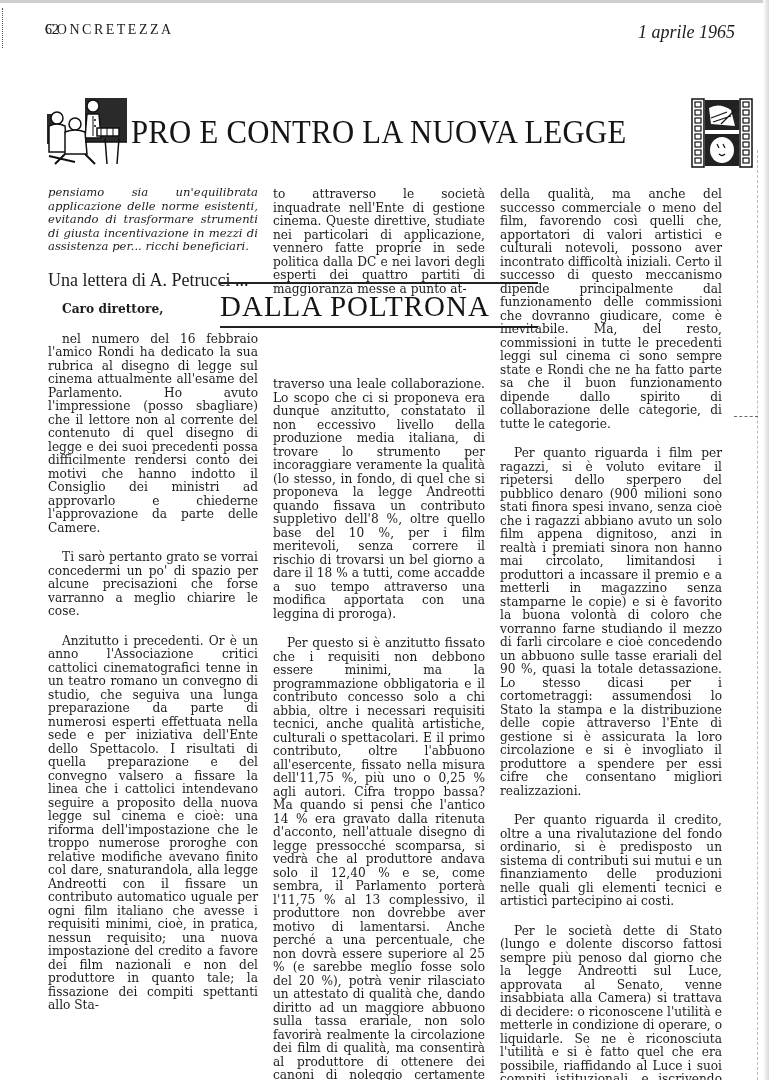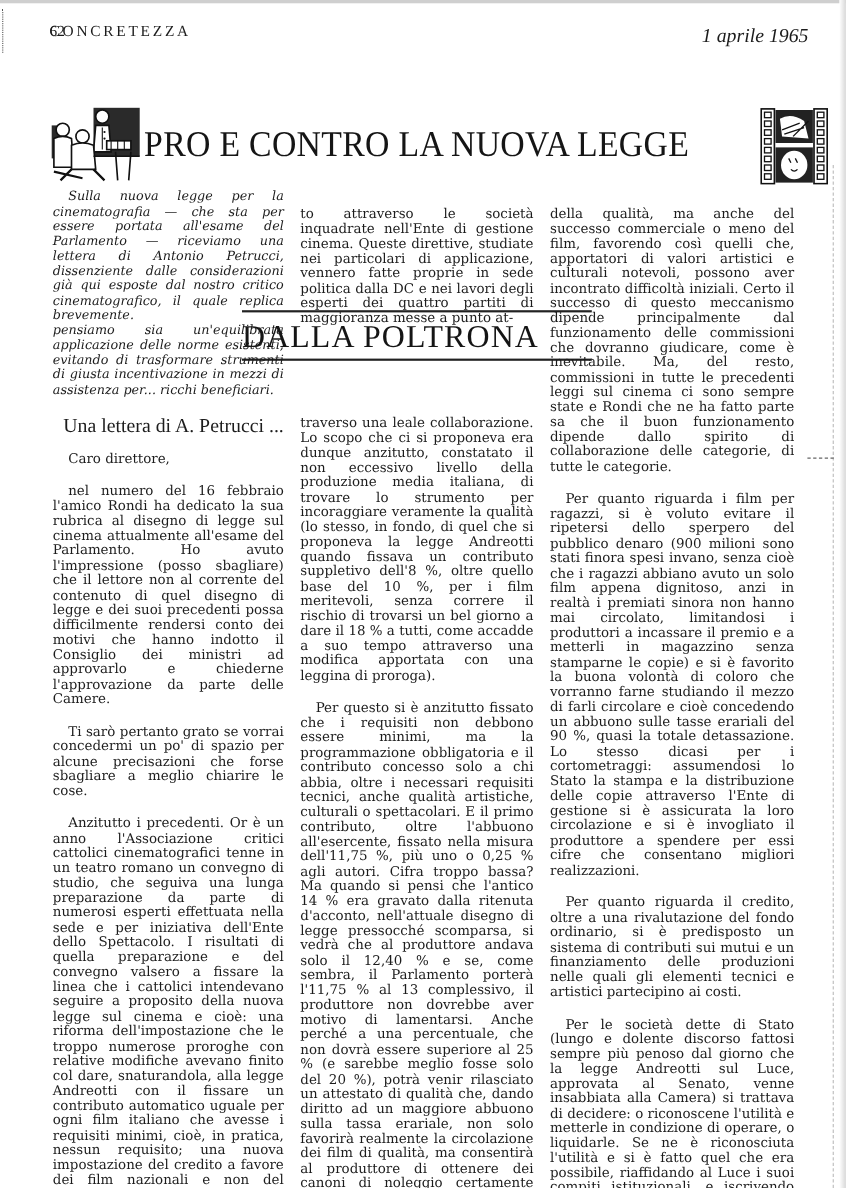--- a/index.html
+++ b/index.html
@@ -57,23 +57,23 @@
   .col p { margin: 16px 0 4px 0; text-indent: 14px; }
   .col p.noindent { text-indent: 0; }
   .colA { left: 48px; top: 172px; width: 210px; }
   .colB { left: 273px; top: 172px; width: 212px; }
   .colC { left: 500px; top: 172px; width: 222px; }
   .intro { font-style: italic; font-family: "DejaVu Serif", serif; font-size: 11.6px; }
   .intro p { margin: 0; }
   .intro .narrow { width: 160px; }
   .subhead {
     font-family: "Liberation Serif", serif; font-size: 18px; margin: 20px 0 8px 0;
-    text-indent: 0; text-align: right; white-space: nowrap;
+    text-indent: 0; text-align: left; white-space: nowrap;
   }
-  .salut { text-indent: 0; margin: 0 0 2px 0; }
+  .salut { text-indent: 0; margin: 0 0 2px 0; font-weight: bold; }
 
   
   .poltrona {
     position: absolute; left: 220px; top: 280px; width: 318px; height: 50px;
     background: #fff;
   }
   .poltrona .rule { position: absolute; left: 0; right: 0; height: 2px; background: #222; }
   .poltrona .rule.top { top: 2px; }
   .poltrona .rule.bot { bottom: 2px; }
   .poltrona .txt {
@@ -160,27 +160,26 @@
 </div>
 
 <div class="poltrona">
   <div class="rule top"></div>
   <div class="txt">DALLA POLTRONA</div>
   <div class="rule bot"></div>
 </div>
 
 <div class="col colA">
   <div class="intro">
-    <p style="text-indent:14px;">Sulla nuova legge per la cinematografia — che sta per essere portata all'esame del Parlamento — riceviamo una lettera di Antonio Petrucci, dissenziente dalle considerazioni già qui esposte dal nostro critico cinematografico, il quale replica brevemente.</p>
-    <p style="text-indent:0;">pensiamo sia un'equilibrata applicazione delle norme esistenti, evitando di trasformare strumenti di giusta incentivazione in mezzi di assistenza per... ricchi beneficiari.</p>
+    <p style="text-indent:0;margin-top:14px;">pensiamo sia un'equilibrata applicazione delle norme esistenti, evitando di trasformare strumenti di giusta incentivazione in mezzi di assistenza per... ricchi beneficiari.</p>
   </div>
   <div class="subhead">Una lettera di A. Petrucci ...</div>
   <p class="salut">Caro direttore,</p>
   <p>nel numero del 16 febbraio l'amico Rondi ha dedicato la sua rubrica al disegno di legge sul cinema attualmente all'esame del Parlamento. Ho avuto l'impressione (posso sbagliare) che il lettore non al corrente del contenuto di quel disegno di legge e dei suoi precedenti possa difficilmente rendersi conto dei motivi che hanno indotto il Consiglio dei ministri ad approvarlo e chiederne l'approvazione da parte delle Camere.</p>
-  <p>Ti sarò pertanto grato se vorrai concedermi un po' di spazio per alcune precisazioni che forse sbagliare a meglio chiarire le cose.</p>
+  <p>Ti sarò pertanto grato se vorrai concedermi un po' di spazio per alcune precisazioni che forse varranno a meglio chiarire le cose.</p>
   <p>Anzitutto i precedenti. Or è un anno l'Associazione critici cattolici cinematografici tenne in un teatro romano un convegno di studio, che seguiva una lunga preparazione da parte di numerosi esperti effettuata nella sede e per iniziativa dell'Ente dello Spettacolo. I risultati di quella preparazione e del convegno valsero a fissare la linea che i cattolici intendevano seguire a proposito della nuova legge sul cinema e cioè: una riforma dell'impostazione che le troppo numerose proroghe con relative modifiche avevano finito col dare, snaturandola, alla legge Andreotti con il fissare un contributo automatico uguale per ogni film italiano che avesse i requisiti minimi, cioè, in pratica, nessun requisito; una nuova impostazione del credito a favore dei film nazionali e non del produttore in quanto tale; la fissazione dei compiti spettanti allo Sta-</p>
 </div>
 
 <div class="col colB">
   <p class="noindent">to attraverso le società inquadrate nell'Ente di gestione cinema. Queste direttive, studiate nei particolari di applicazione, vennero fatte proprie in sede politica dalla DC e nei lavori degli esperti dei quattro partiti di maggioranza messe a punto at-</p>
   <div class="wrap-gap" style="height:62px;"></div>
   <p class="noindent">traverso una leale collaborazione. Lo scopo che ci si proponeva era dunque anzitutto, constatato il non eccessivo livello della produzione media italiana, di trovare lo strumento per incoraggiare veramente la qualità (lo stesso, in fondo, di quel che si proponeva la legge Andreotti quando fissava un contributo suppletivo dell'8 %, oltre quello base del 10 %, per i film meritevoli, senza correre il rischio di trovarsi un bel giorno a dare il 18 % a tutti, come accadde a suo tempo attraverso una modifica apportata con una leggina di proroga).</p>
   <p>Per questo si è anzitutto fissato che i requisiti non debbono essere minimi, ma la programmazione obbligatoria e il contributo concesso solo a chi abbia, oltre i necessari requisiti tecnici, anche qualità artistiche, culturali o spettacolari. E il primo contributo, oltre l'abbuono all'esercente, fissato nella misura dell'11,75 %, più uno o 0,25 % agli autori. Cifra troppo bassa? Ma quando si pensi che l'antico 14 % era gravato dalla ritenuta d'acconto, nell'attuale disegno di legge pressocché scomparsa, si vedrà che al produttore andava solo il 12,40 % e se, come sembra, il Parlamento porterà l'11,75 % al 13 complessivo, il produttore non dovrebbe aver motivo di lamentarsi. Anche perché a una percentuale, che non dovrà essere superiore al 25 % (e sarebbe meglio fosse solo del 20 %), potrà venir rilasciato un attestato di qualità che, dando diritto ad un maggiore abbuono sulla tassa erariale, non solo favorirà realmente la circolazione dei film di qualità, ma consentirà al produttore di ottenere dei canoni di noleggio certamente migliori per i film migliori. Terzo gradino: a un notevole numero di film che abbiano ottenuto l'attestato di qualità verranno assegnati dei premi di 50, 40, 30 milioni, tenendo conto non solo</p>
 </div>
 

